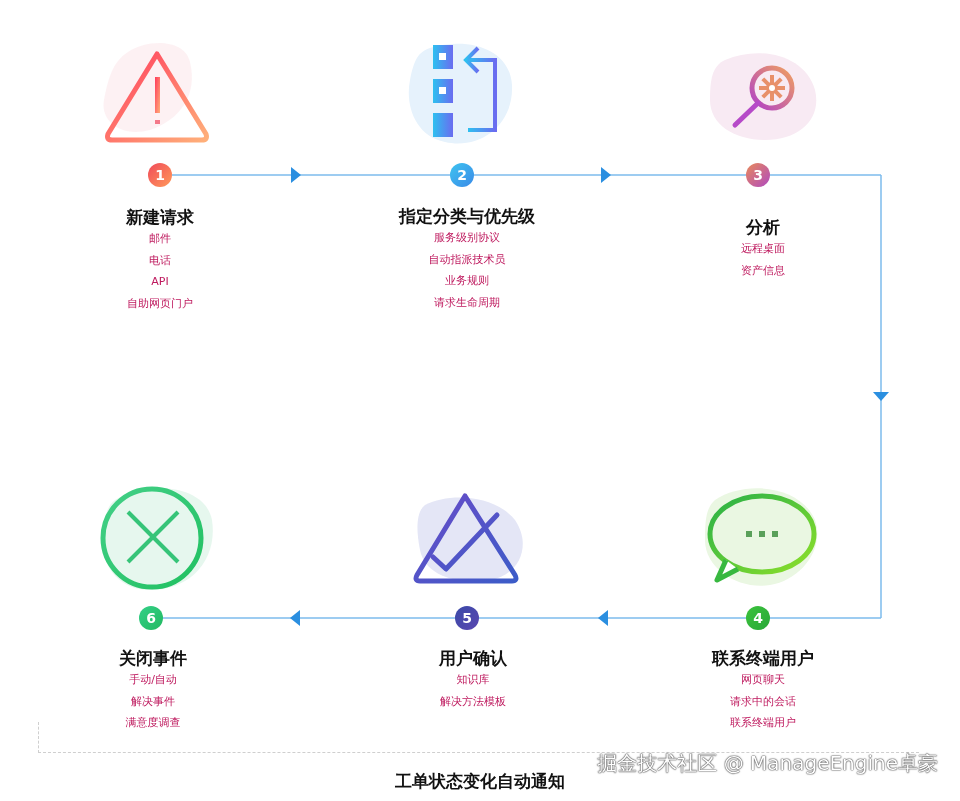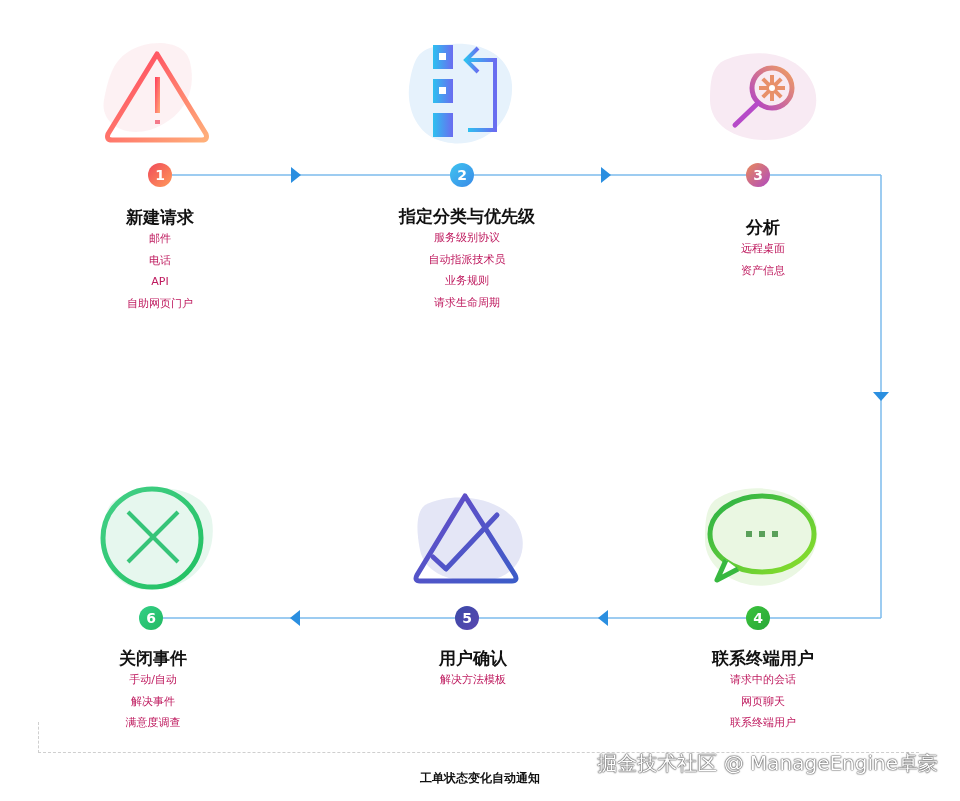--- a/index.html
+++ b/index.html
@@ -7,21 +7,21 @@
          font-family: "DejaVu Sans", "Liberation Sans", sans-serif; color:#222; }
   .flow-svg { position:absolute; left:0; top:0; width:960px; height:801px; }
   .step-text { position:absolute; text-align:center; width:200px; }
   .step-title { font-weight:bold; font-size:17px; line-height:22px; color:#111; }
   .step-item { font-size:11px; line-height:21.5px; color:#be185d; }
   .badge { position:absolute; width:24px; height:24px; border-radius:50%;
            color:#fff; font-weight:bold; font-size:14px; line-height:24px; text-align:center; }
   .dash-frame { position:absolute; left:38px; top:722px; width:880px; height:30px;
                 border-left:1px dashed #cfcfcf; border-bottom:1px dashed #cfcfcf; }
   .footer-title { position:absolute; left:0; width:960px; top:770px; text-align:center;
-                  font-weight:bold; font-size:12px; color:#111; }
+                  font-weight:bold; font-size:17px; color:#111; }
   .watermark { position:absolute; right:22px; top:750px; font-size:20px; color:#fff;
                text-shadow: 0 0 1px #444, 0 0 1px #444, 0 0 2px #666; letter-spacing:0px; }
 </style>
 </head>
 <body>
 
 <svg class="flow-svg" viewBox="0 0 960 801">
   <defs>
     <linearGradient id="g1" x1="0" y1="0" x2="1" y2="1">
       <stop offset="0" stop-color="#ff3b5c"></stop>
@@ -142,27 +142,28 @@
 </div>
 
 <div class="step-text" style="left:663px;top:216px;">
   <div class="step-title">分析</div>
   <div class="step-item">远程桌面</div>
   <div class="step-item">资产信息</div>
 </div>
 
 <div class="step-text" style="left:663px;top:647px;">
   <div class="step-title">联系终端用户</div>
+  <div class="step-item">网页聊天</div>
   <div class="step-item">请求中的会话</div>
-  <div class="step-item">网页聊天</div>
   <div class="step-item">联系终端用户</div>
 </div>
 
 <div class="step-text" style="left:373px;top:647px;">
   <div class="step-title">用户确认</div>
+  <div class="step-item">知识库</div>
   <div class="step-item">解决方法模板</div>
 </div>
 
 <div class="step-text" style="left:53px;top:647px;">
   <div class="step-title">关闭事件</div>
   <div class="step-item">手动/自动</div>
   <div class="step-item">解决事件</div>
   <div class="step-item">满意度调查</div>
 </div>
 

